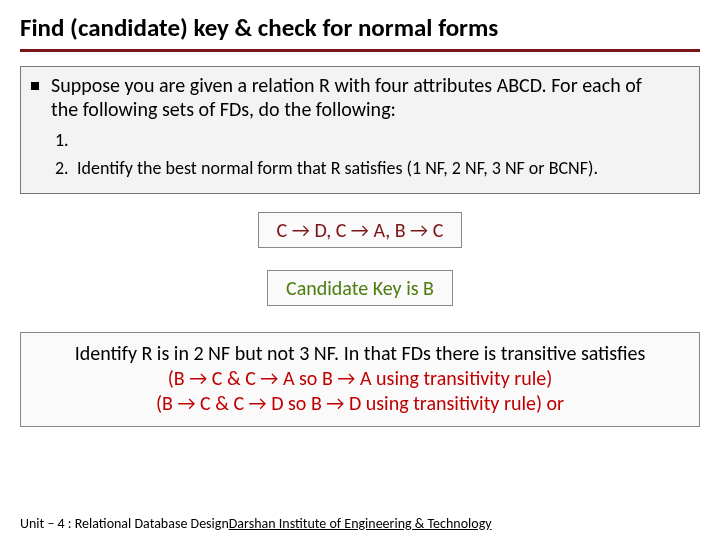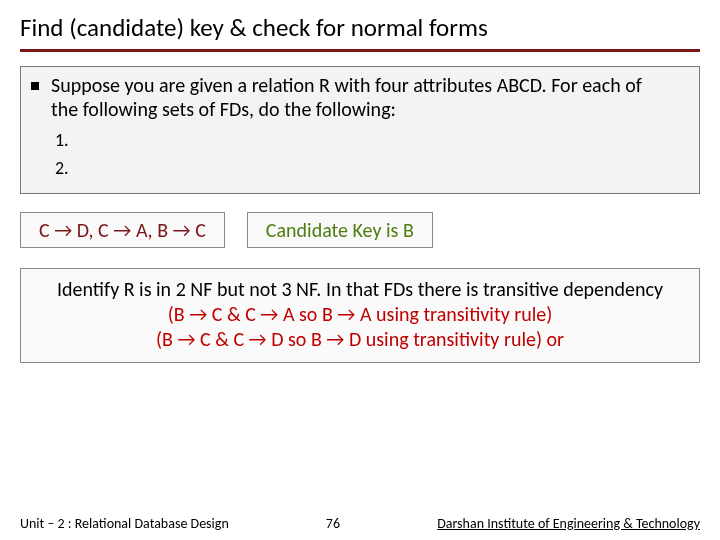--- a/index.html
+++ b/index.html
@@ -7,21 +7,21 @@
     width: 720px;
     height: 540px;
     background: #fff;
     font-family: Calibri, Arial, sans-serif;
     color: #000;
     padding: 12px 20px 0 20px;
     position: relative;
   }
   .title {
     font-size: 25px;
-    font-weight: normal;
+    font-weight: bold;
     color: #000;
     padding-bottom: 6px;
     border-bottom: 3px solid #7a1518;
     margin-bottom: 14px;
   }
   .intro-box {
     border: 1px solid #777;
     background: #f3f3f3;
     padding: 6px 26px 8px 10px;
     margin-bottom: 18px;
@@ -51,24 +51,24 @@
     align-items: flex-start;
     font-size: 18px;
     margin-bottom: 6px;
   }
   .num {
     width: 22px;
     flex-shrink: 0;
   }
   .center-boxes {
     display: flex;
-    flex-direction: row;
+    flex-direction: column;
     align-items: center;
     gap: 22px;
-    margin-bottom: 20px;
+    margin-bottom: 26px;
   }
   .fd-box {
     border: 1px solid #888;
     background: #fafafa;
     padding: 5px 18px;
     font-size: 20px;
     color: #7a1518;
   }
   .ck-box {
     border: 1px solid #888;
@@ -111,34 +111,34 @@
   <div class="bullet-row">
     <div class="bullet"></div>
     <div class="intro-text">Suppose you are given a relation R with four attributes ABCD. For each of the following sets of FDs, do the following:</div>
   </div>
   <div class="numbered">
     <div class="num-item">
       <span class="num">1.</span>
     </div>
     <div class="num-item">
       <span class="num">2.</span>
+      <span>Identify the best normal form that R satisfies (1 NF, 2 NF, 3 NF or BCNF).</span>
     </div>
   </div>
 </div>
 
 <div class="center-boxes">
   <div class="fd-box">C → D, C → A, B → C</div>
   <div class="ck-box">Candidate Key is B</div>
 </div>
 
 <div class="explain-box">
   <div>
-    <span>Identify R is </span><span class="bold">in 2 NF but not 3 NF</span><span>. In that FDs </span><span class="bold">there is transitive dependency</span>
+    <span>Identify R is </span><span class="bold">in 2 NF but not 3 NF</span><span>. In that FDs </span><span class="bold">there is transitive satisfies</span>
   </div>
   <div class="red">(B → C &amp; C → A so B → A using transitivity rule)</div>
   <div class="red">(B → C &amp; C → D so B → D using transitivity rule) or</div>
 </div>
 
 <div class="footer">
-  <div class="footer-left">Unit – 2 : Relational Database Design</div>
-  <div class="footer-mid">76</div>
+  <div class="footer-left">Unit – 4 : Relational Database Design</div>
   <div class="footer-right">Darshan Institute of Engineering &amp; Technology</div>
 </div>
 
 </body></html>

